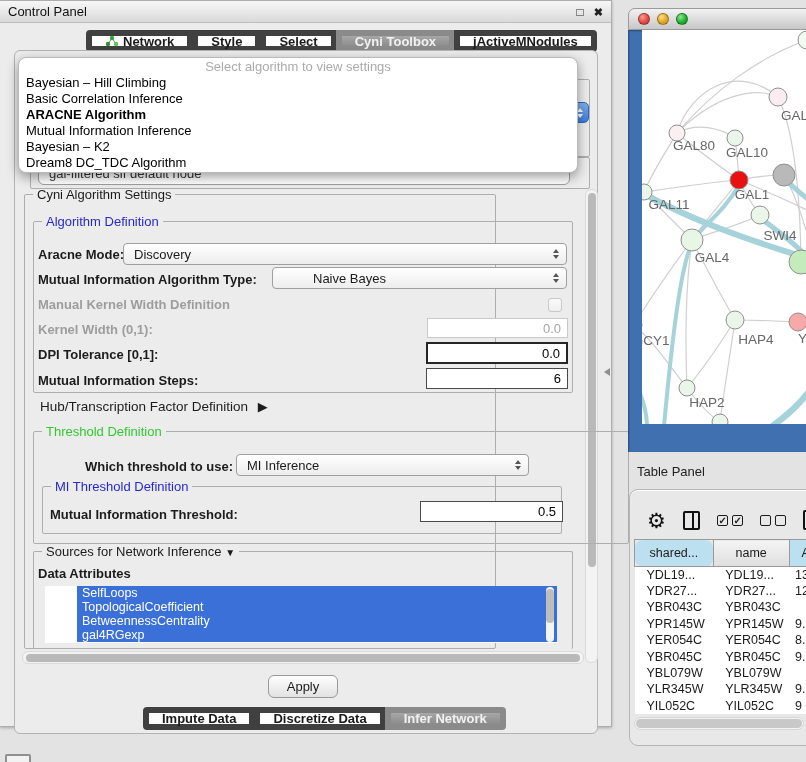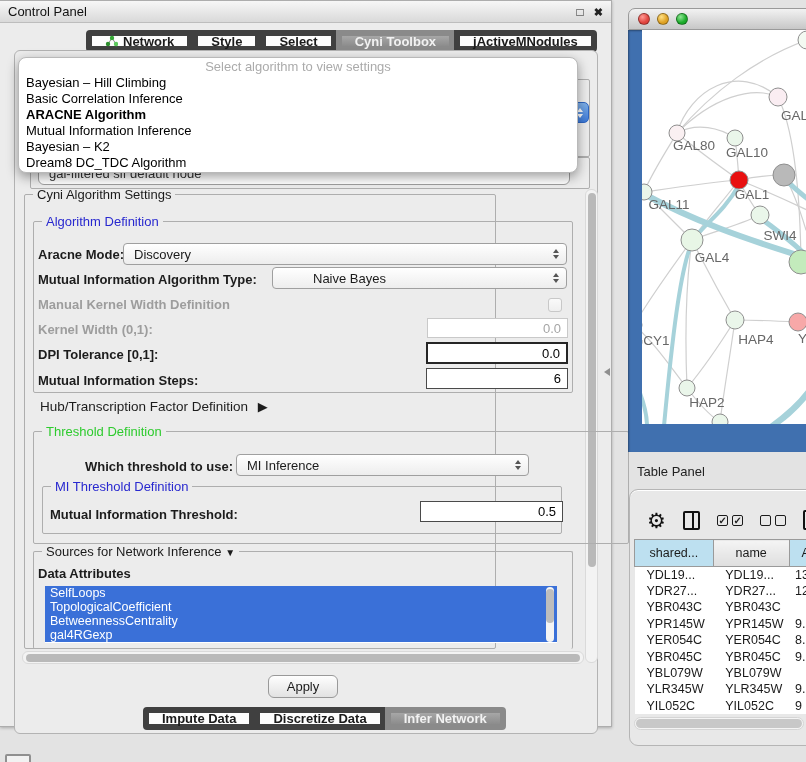--- a/index.html
+++ b/index.html
@@ -71,21 +71,21 @@
     position:absolute; text-align:right; font-size:13px; padding:8px 6px;
     background:#fff; font-family:"Liberation Sans",sans-serif;
   }
   .f-dis    { border:1px solid #C9C9C9; color:#A5A5A5; }
   .f-strong { border:2px solid #262626; color:#000; }
   .f-norm   { border:1px solid #4A4A4A; color:#000; }
 
   .checkbox { position:absolute; width:14px; height:14px; border:1px solid #C8C8C8; border-radius:3px; background:linear-gradient(#FAFAFA,#EFEFEF); }
 
   
-  #attr-list { left:45px; top:585px; width:512px; height:57px; background:#fff; overflow:hidden; }
+  #attr-list { left:45px; top:585px; width:512px; height:57px; background:#fff; overflow:hidden;padding-left:32px; }
   .attr-item { height:14px; line-height:14px; background:#3A70D8; color:#fff; font-size:12.5px; padding-left:5px; }
   #attr-vscroll { left:546px; top:586px; width:8px; height:55px; background:#F4F4F4; border-radius:4px; }
   #attr-vthumb  { left:0px; top:2px; width:8px; height:34px; background:#BDBDBD; border-radius:4px; }
 
   
   .scroll-ch-v { background:#F3F3F3; border:1px solid #DADADA; border-radius:6px; }
   .scroll-th   { background:#B9B9B9; border-radius:6px; }
 
   
   #apply-btn {
@@ -406,21 +406,21 @@
       <span class="cb-pair">
         <span class="cb"></span>
         <span class="cb"></span>
       </span>
       <span id="doc-icon"></span>
     </div>
 
     <table id="data-table" class="abs">
       <thead>
         <tr>
-          <th class="hl" style="width:79px;">shared...</th>
+          <th class="hl" style="width:79px;border-radius:8px;">shared...</th>
           <th style="width:76px;">name</th>
           <th class="hl" style="width:45px; text-align:left; padding-left:12px;">A</th>
         </tr>
       </thead>
       <tbody id="table-body">
           <tr>
             <td>YDL19...</td>
             <td>YDL19...</td>
             <td class="num">13</td>
           </tr>

